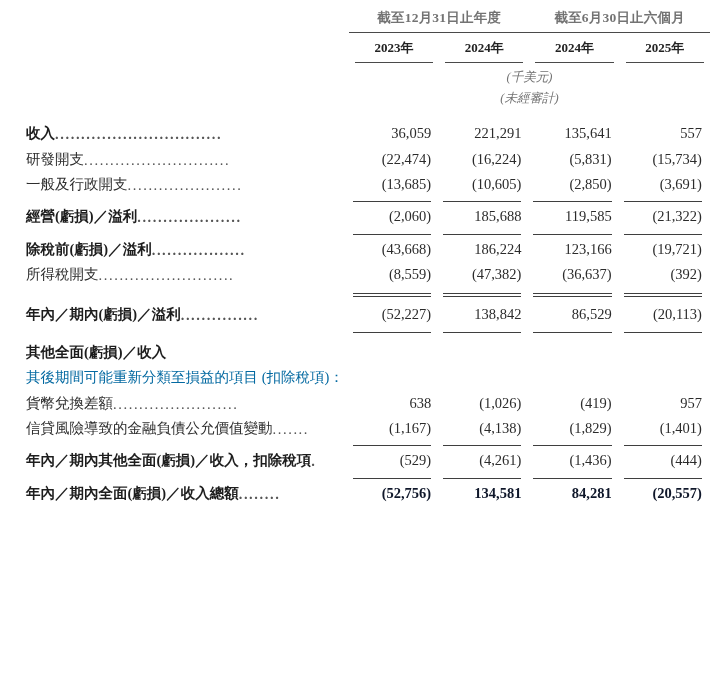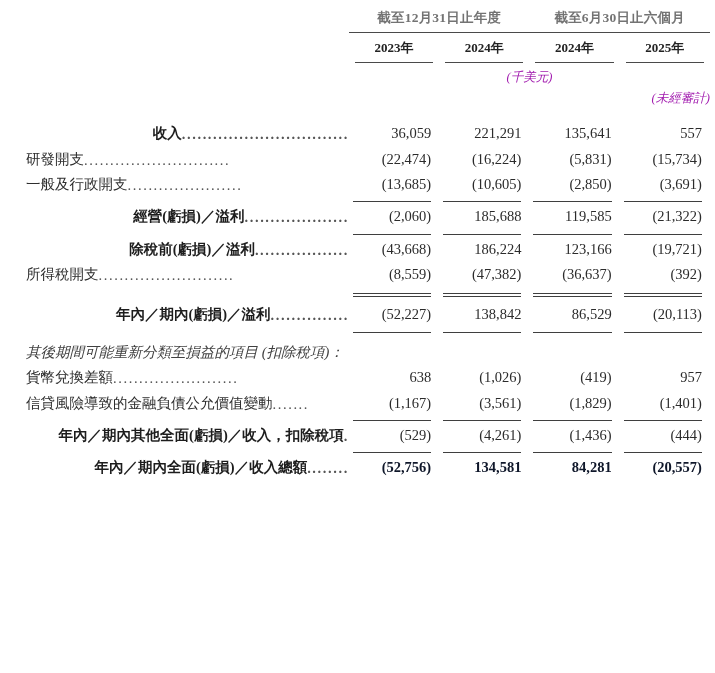--- a/index.html
+++ b/index.html
@@ -65,37 +65,37 @@
   .rule-col {
     height: 1px;
     background: #4a4a4a;
     margin: 0 6px;
   }
 
   .units {
     text-align: center;
     font-size: 12.5px;
     font-style: italic;
-    color: #a21caf;
+    color: #737373;
     padding: 6px 0 0 0;
     white-space: nowrap;
   }
-  .units.second { padding-top: 4px; text-align: right; }
+  .units.second { padding-top: 4px; }
 
   
   td.label {
     font-size: 14.5px;
     color: #2e2e2e;
     padding: 3.2px 0 3.2px 26px;
     white-space: nowrap;
     vertical-align: baseline;
     overflow: hidden;
   }
-  td.label.bold { font-weight: 700; color: #1d1d1d; text-align: right; }
-  td.label.italic { font-style: italic; color: #404040; margin-top: 12px; }
+  td.label.bold { font-weight: 700; color: #1d1d1d; }
+  td.label.italic { color: #0369a1; margin-top: 12px; }
 
   .lead {
     display: inline-block;
     overflow: hidden;
     white-space: nowrap;
     vertical-align: bottom;
     color: #555;
     font-size: 14.5px;
     letter-spacing: 1.6px;
     max-width: 300px;
@@ -346,20 +346,28 @@
     <td>
             <div class="sep-line"></div>
           </td>
     <td></td>
   </tr>
 
   <tr class="spacer-sm">
           <td colspan="6"></td>
         </tr>
 
+  <tr>
+    <td class="label bold">其他全面(虧損)／收入</td>
+    <td class="num"></td>
+    <td class="num"></td>
+    <td class="num"></td>
+    <td class="num"></td>
+    <td></td>
+  </tr>
 
   <tr>
     <td class="label italic">其後期間可能重新分類至損益的項目 (扣除稅項)：</td>
     <td class="num"></td>
     <td class="num"></td>
     <td class="num"></td>
     <td class="num"></td>
     <td></td>
   </tr>
 
@@ -368,21 +376,21 @@
     <td class="num">638</td>
     <td class="num">(1,026)</td>
     <td class="num">(419)</td>
     <td class="num">957</td>
     <td></td>
   </tr>
 
   <tr>
     <td class="label"><span>信貸風險導致的金融負債公允價值變動</span><span class="lead">.......</span></td>
     <td class="num">(1,167)</td>
-    <td class="num">(3,561)</td>
+    <td class="num">(4,138)</td>
     <td class="num">(1,829)</td>
     <td class="num">(1,401)</td>
     <td></td>
   </tr>
 
   <tr class="sep">
     <td></td>
     <td>
             <div class="sep-line"></div>
           </td>

